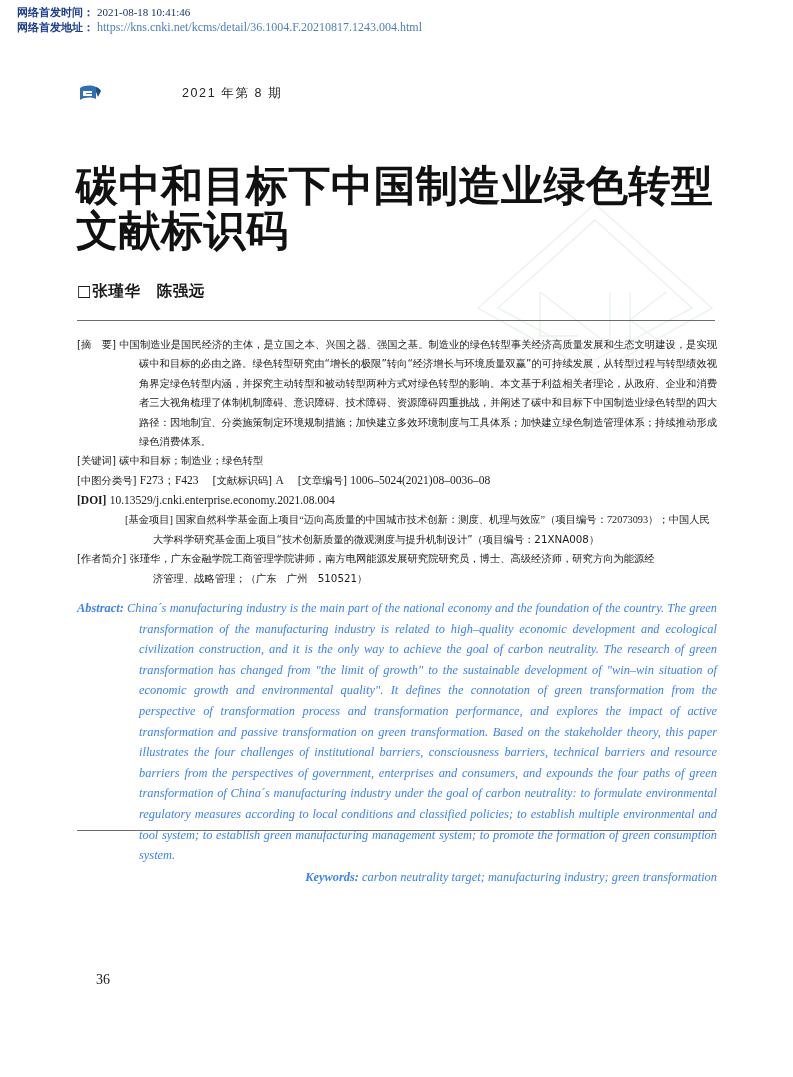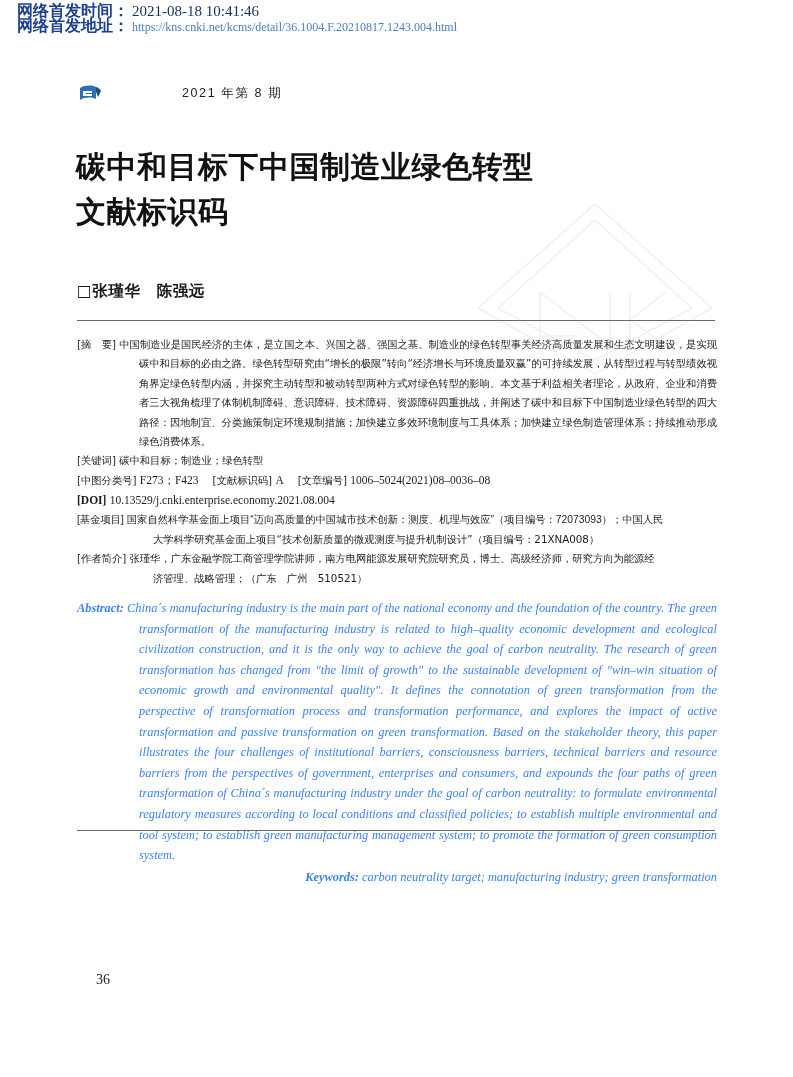--- a/index.html
+++ b/index.html
@@ -28,27 +28,27 @@
     line-height: 15px;
     white-space: nowrap;
   }
   .firstpub .row {
     display: block;
     height: 15px;
   }
   .firstpub .lbl {
     font-family: "Liberation Sans", "DejaVu Sans", sans-serif;
     font-weight: bold;
-    font-size: 16px;
+    font-size: 11px;
     color: #1b3f8f;
     letter-spacing: 0px;
   }
   .firstpub .val {
     font-family: "Liberation Serif", "DejaVu Serif", serif;
-    font-size: 15px;
+    font-size: 11px;
     color: #12305f;
     padding-left: 3px;
   }
   .firstpub .url {
     font-family: "Liberation Serif", "DejaVu Serif", serif;
     font-size: 12px;
     color: #4a7fc1;
     padding-left: 3px;
   }
 
@@ -74,25 +74,25 @@
     font-family: "Liberation Sans", "DejaVu Sans", sans-serif;
     font-size: 12.5px;
     letter-spacing: 1.6px;
     color: #232323;
   }
 
   
   .title {
     position: absolute;
     left: 76px;
-    top: 144px;
+    top: 163px;
     width: 660px;
     font-family: "DejaVu Sans", "Liberation Sans", sans-serif;
     font-weight: bold;
-    font-size: 30px;
+    font-size: 42px;
     line-height: 45px;
     letter-spacing: 0.5px;
     color: #111111;
   }
 
   
   .authors {
     position: absolute;
     left: 77px;
     top: 281px;
@@ -151,26 +151,27 @@
   }
   .meta-line .doi-tag {
     font-family: "Liberation Serif", "DejaVu Serif", serif;
     font-weight: bold;
     font-size: 11.5px;
   }
   .gap-sm { display: inline-block; width: 14px; }
 
   .fund-line {
     display: block;
-    font-family: Liberation Sans, sans-serif;
+    font-family: Liberation Serif, serif;
     font-size: 10.3px;
     line-height: 19.6px;
     padding-left: 76px;
     text-indent: -76px;
     text-align: justify;
+    margin-left: 48px;
   }
   .bio-line {
     display: block;
     font-family: "DejaVu Sans", "Liberation Sans", sans-serif;
     font-size: 10.3px;
     line-height: 19.6px;
     padding-left: 76px;
     text-indent: -76px;
     text-align: justify;
   }

